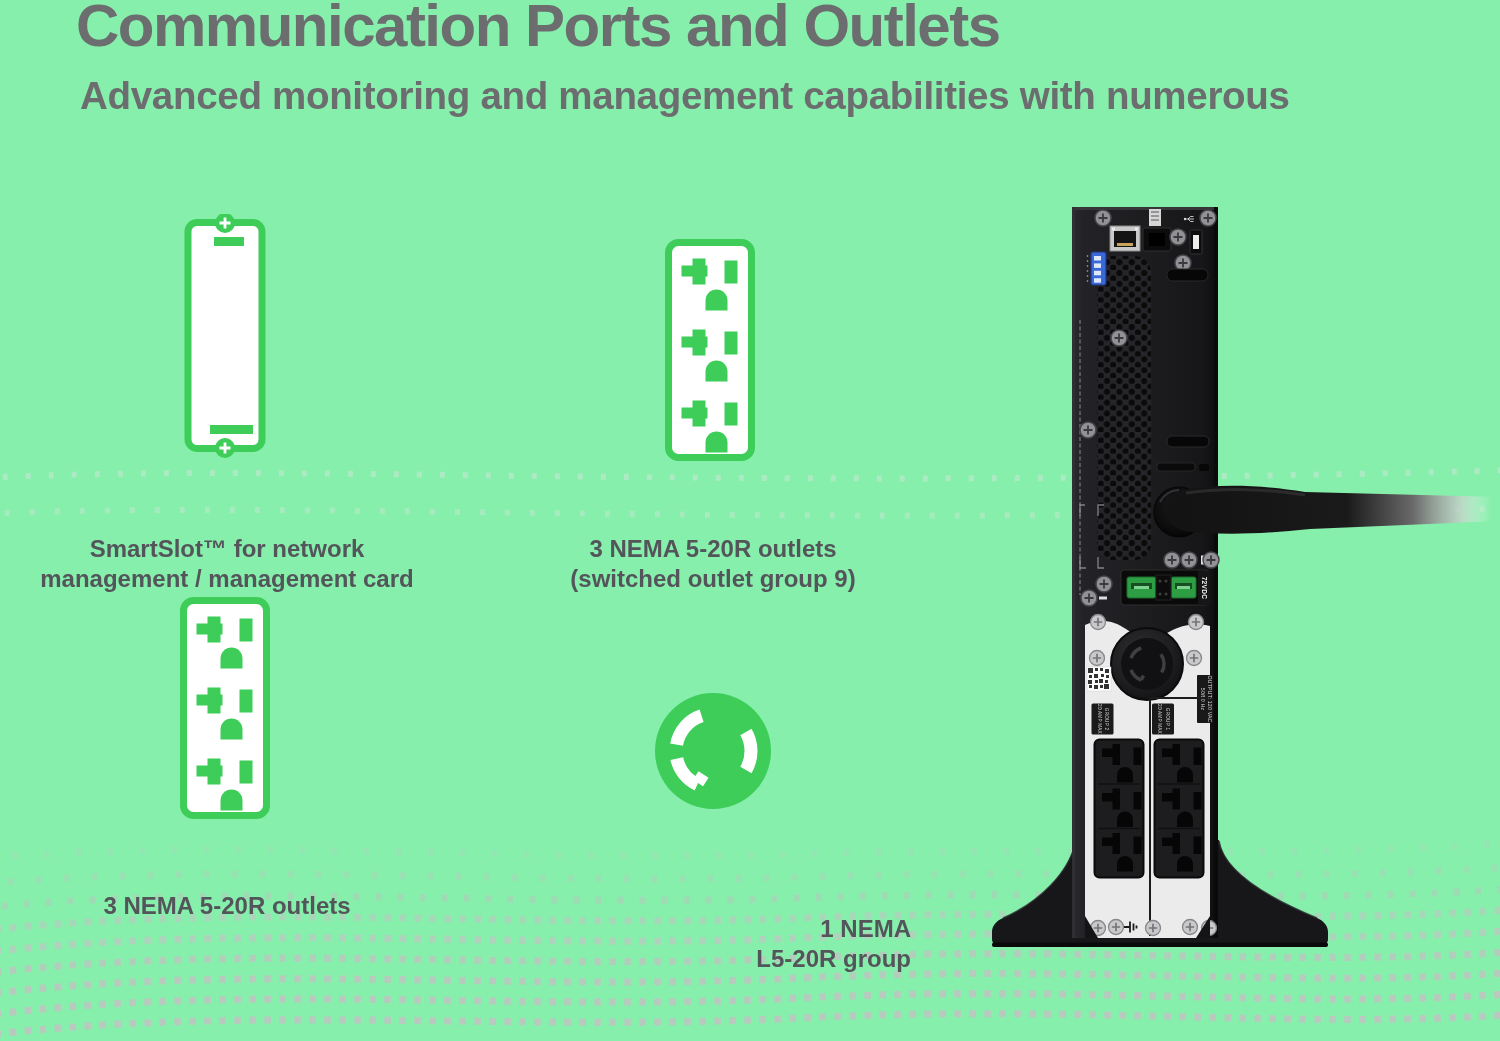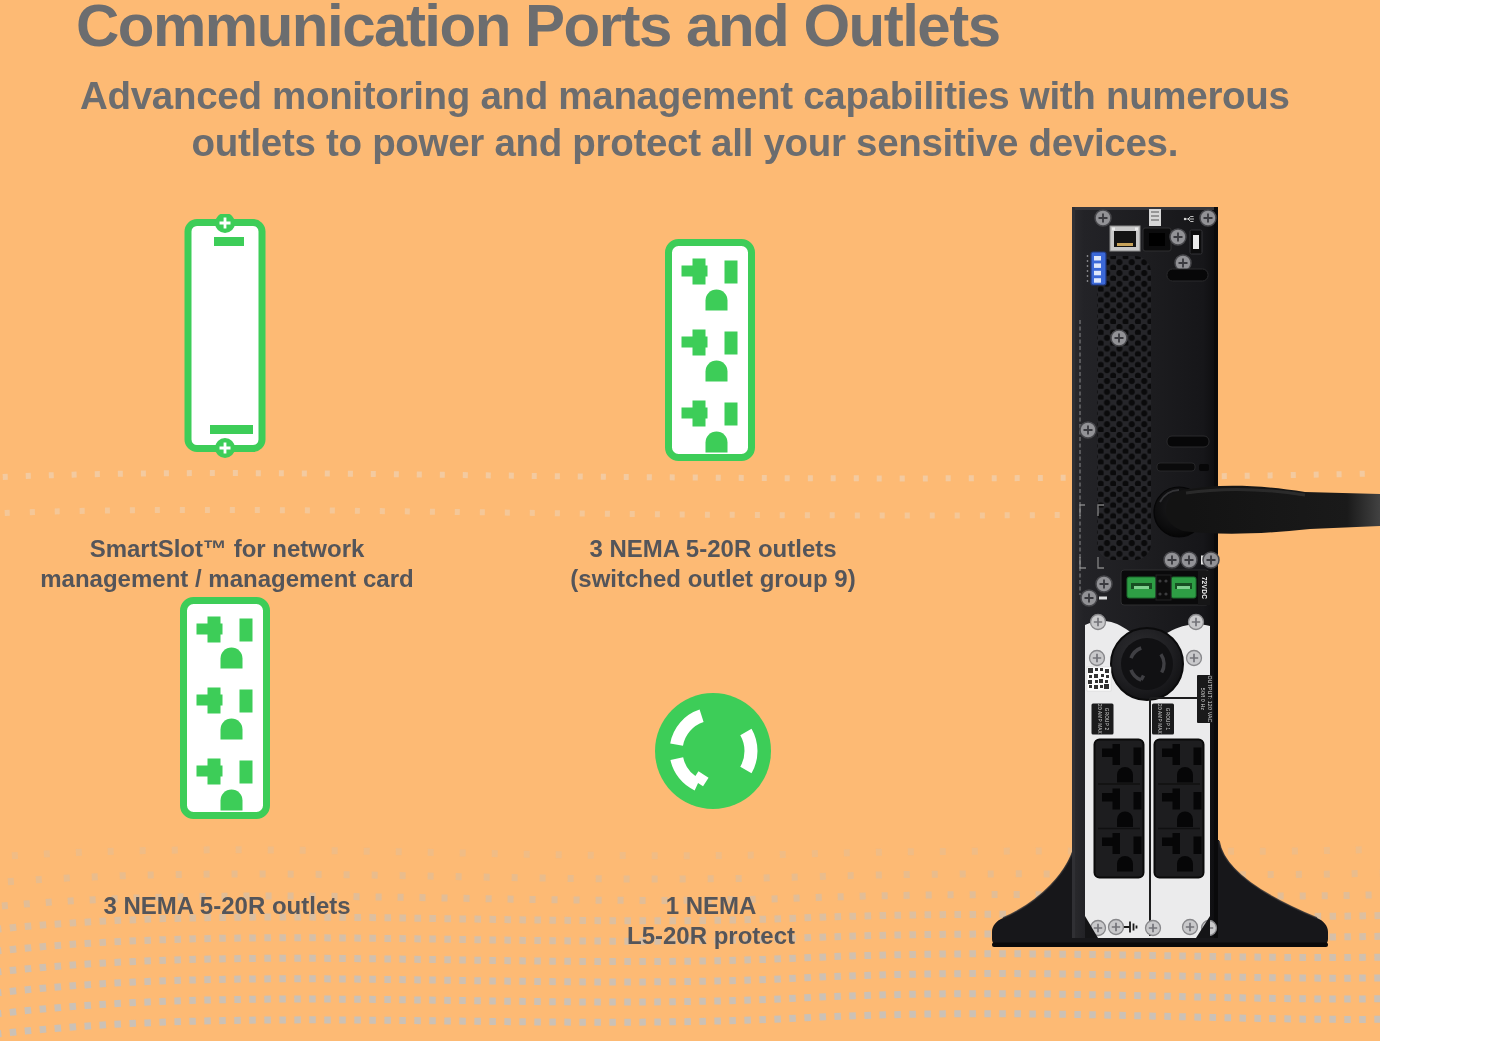--- a/index.html
+++ b/index.html
@@ -1,37 +1,37 @@
 <!DOCTYPE html>
 <html><head>
 <meta charset="utf-8">
 <style>
   html,body{margin:0;padding:0;background:#fff;}
   .page{
-    position:relative;width:1380px;height:1041px;background:#fdba74;overflow:hidden;
+    position:relative;width:1500px;height:1041px;background:#86efac;overflow:hidden;
     font-family:"Liberation Sans",sans-serif;
   }
   .abs{position:absolute;}
   .title{
     left:76px;top:-6px;font-size:60px;font-weight:700;color:#6c6d6f;
     letter-spacing:-1.5px;line-height:64px;white-space:nowrap;
   }
   .subtitle{
     left:80px;top:72px;font-size:38.5px;font-weight:700;color:#6c6d6f;
-    line-height:47px;white-space:nowrap;letter-spacing:-0.3px;text-align:center;
+    line-height:47px;white-space:nowrap;letter-spacing:-0.3px;
   }
   .caption{
     font-size:24px;font-weight:700;color:#54555a;text-align:center;line-height:30px;
     width:400px;
     margin-top:48px;
   }
   .cap1{left:27px;top:486px;}
   .cap2{left:513px;top:486px;}
   .cap3{left:27px;top:843px;}
-  .cap4{left:511px;top:843px;}
+  .cap4{left:511px;top:866px;text-align:right;}
   svg{display:block;}
   svg text{font-family:"Liberation Sans",sans-serif;}
   .tinylabel{fill:#d8d8d8;font-size:5.2px;text-anchor:middle;letter-spacing:.2px;}
   .grouplabel{fill:#d4d4d4;font-size:4.7px;text-anchor:middle;letter-spacing:.2px;}
   .vdclabel{fill:#f2f2f2;font-size:6.6px;font-weight:700;text-anchor:middle;letter-spacing:.3px;}
 </style>
 </head>
 <body>
 
 <div class="page">
@@ -105,21 +105,20 @@
       <path d="M-20,974 C240,942 520,971 800,958 C1080,945 1300,968 1520,951" stroke-dasharray="6.5 8.5" opacity="0.75"></path>
       <path d="M-20,995 C240,962 520,992 800,978 C1080,964 1300,989 1520,972" stroke-dasharray="6.5 8.5" opacity="0.8"></path>
       <path d="M-20,1016 C240,982 520,1012 800,998 C1080,984 1300,1010 1520,993" stroke-dasharray="6.5 8.5" opacity="0.85"></path>
       <path d="M-20,1036 C240,1004 520,1032 800,1018 C1080,1004 1300,1030 1520,1014" stroke-dasharray="6.5 8.5" opacity="0.85"></path>
     </g>
   </svg>
 
   <div class="abs title">Communication Ports and Outlets</div>
   <div class="abs subtitle">
     <span>Advanced monitoring and management capabilities with numerous</span><br>
-    <span>outlets to power and protect all your sensitive devices.</span>
   </div>
 
   <svg class="abs" style="left:180px;top:214px;width:90px;height:245px" viewBox="0 0 90 245">
     <rect x="8" y="8.5" width="74" height="226" rx="9" fill="#ffffff" stroke="#3dcd58" stroke-width="7"></rect>
     <rect x="34" y="23" width="30" height="9" fill="#3dcd58"></rect>
     <rect x="30" y="211" width="43" height="9" fill="#3dcd58"></rect>
     <g>
       <circle cx="45" cy="9" r="10" fill="#3dcd58"></circle>
       <path d="M39.5,9 H50.5 M45,3.5 V14.5" stroke="#ffffff" stroke-width="2.8" fill="none"></path>
     </g>
@@ -159,21 +158,21 @@
   </div>
   <div class="abs caption cap2">
     <span>3 NEMA 5-20R outlets</span><br>
     <span>(switched outlet group 9)</span>
   </div>
   <div class="abs caption cap3">
     <span>3 NEMA 5-20R outlets</span><br>
   </div>
   <div class="abs caption cap4">
     <span>1 NEMA</span><br>
-    <span>L5-20R protect</span>
+    <span>L5-20R group</span>
   </div>
 
   <svg class="abs" style="left:980px;top:195px;width:520px;height:850px" viewBox="980 195 520 850">
 
     <g>
       <path d="M1076,838 C1071,872 1038,903 1003,918 C996,921 992,926 992,932 L992,939
                C992,944 996,947 1003,947 L1317,947 C1324,947 1328,944 1328,939 L1328,932
                C1328,926 1324,921 1317,918 C1276,901 1224,874 1219,840 Z" fill="#17171a"></path>
       <path d="M1076,839 C1071,872 1038,903 1003,918" stroke="#2f2f33" stroke-width="1.6" fill="none" opacity="0.8"></path>
       <path d="M1219,841 C1224,874 1276,901 1317,918" stroke="#2f2f33" stroke-width="1.6" fill="none" opacity="0.8"></path>

